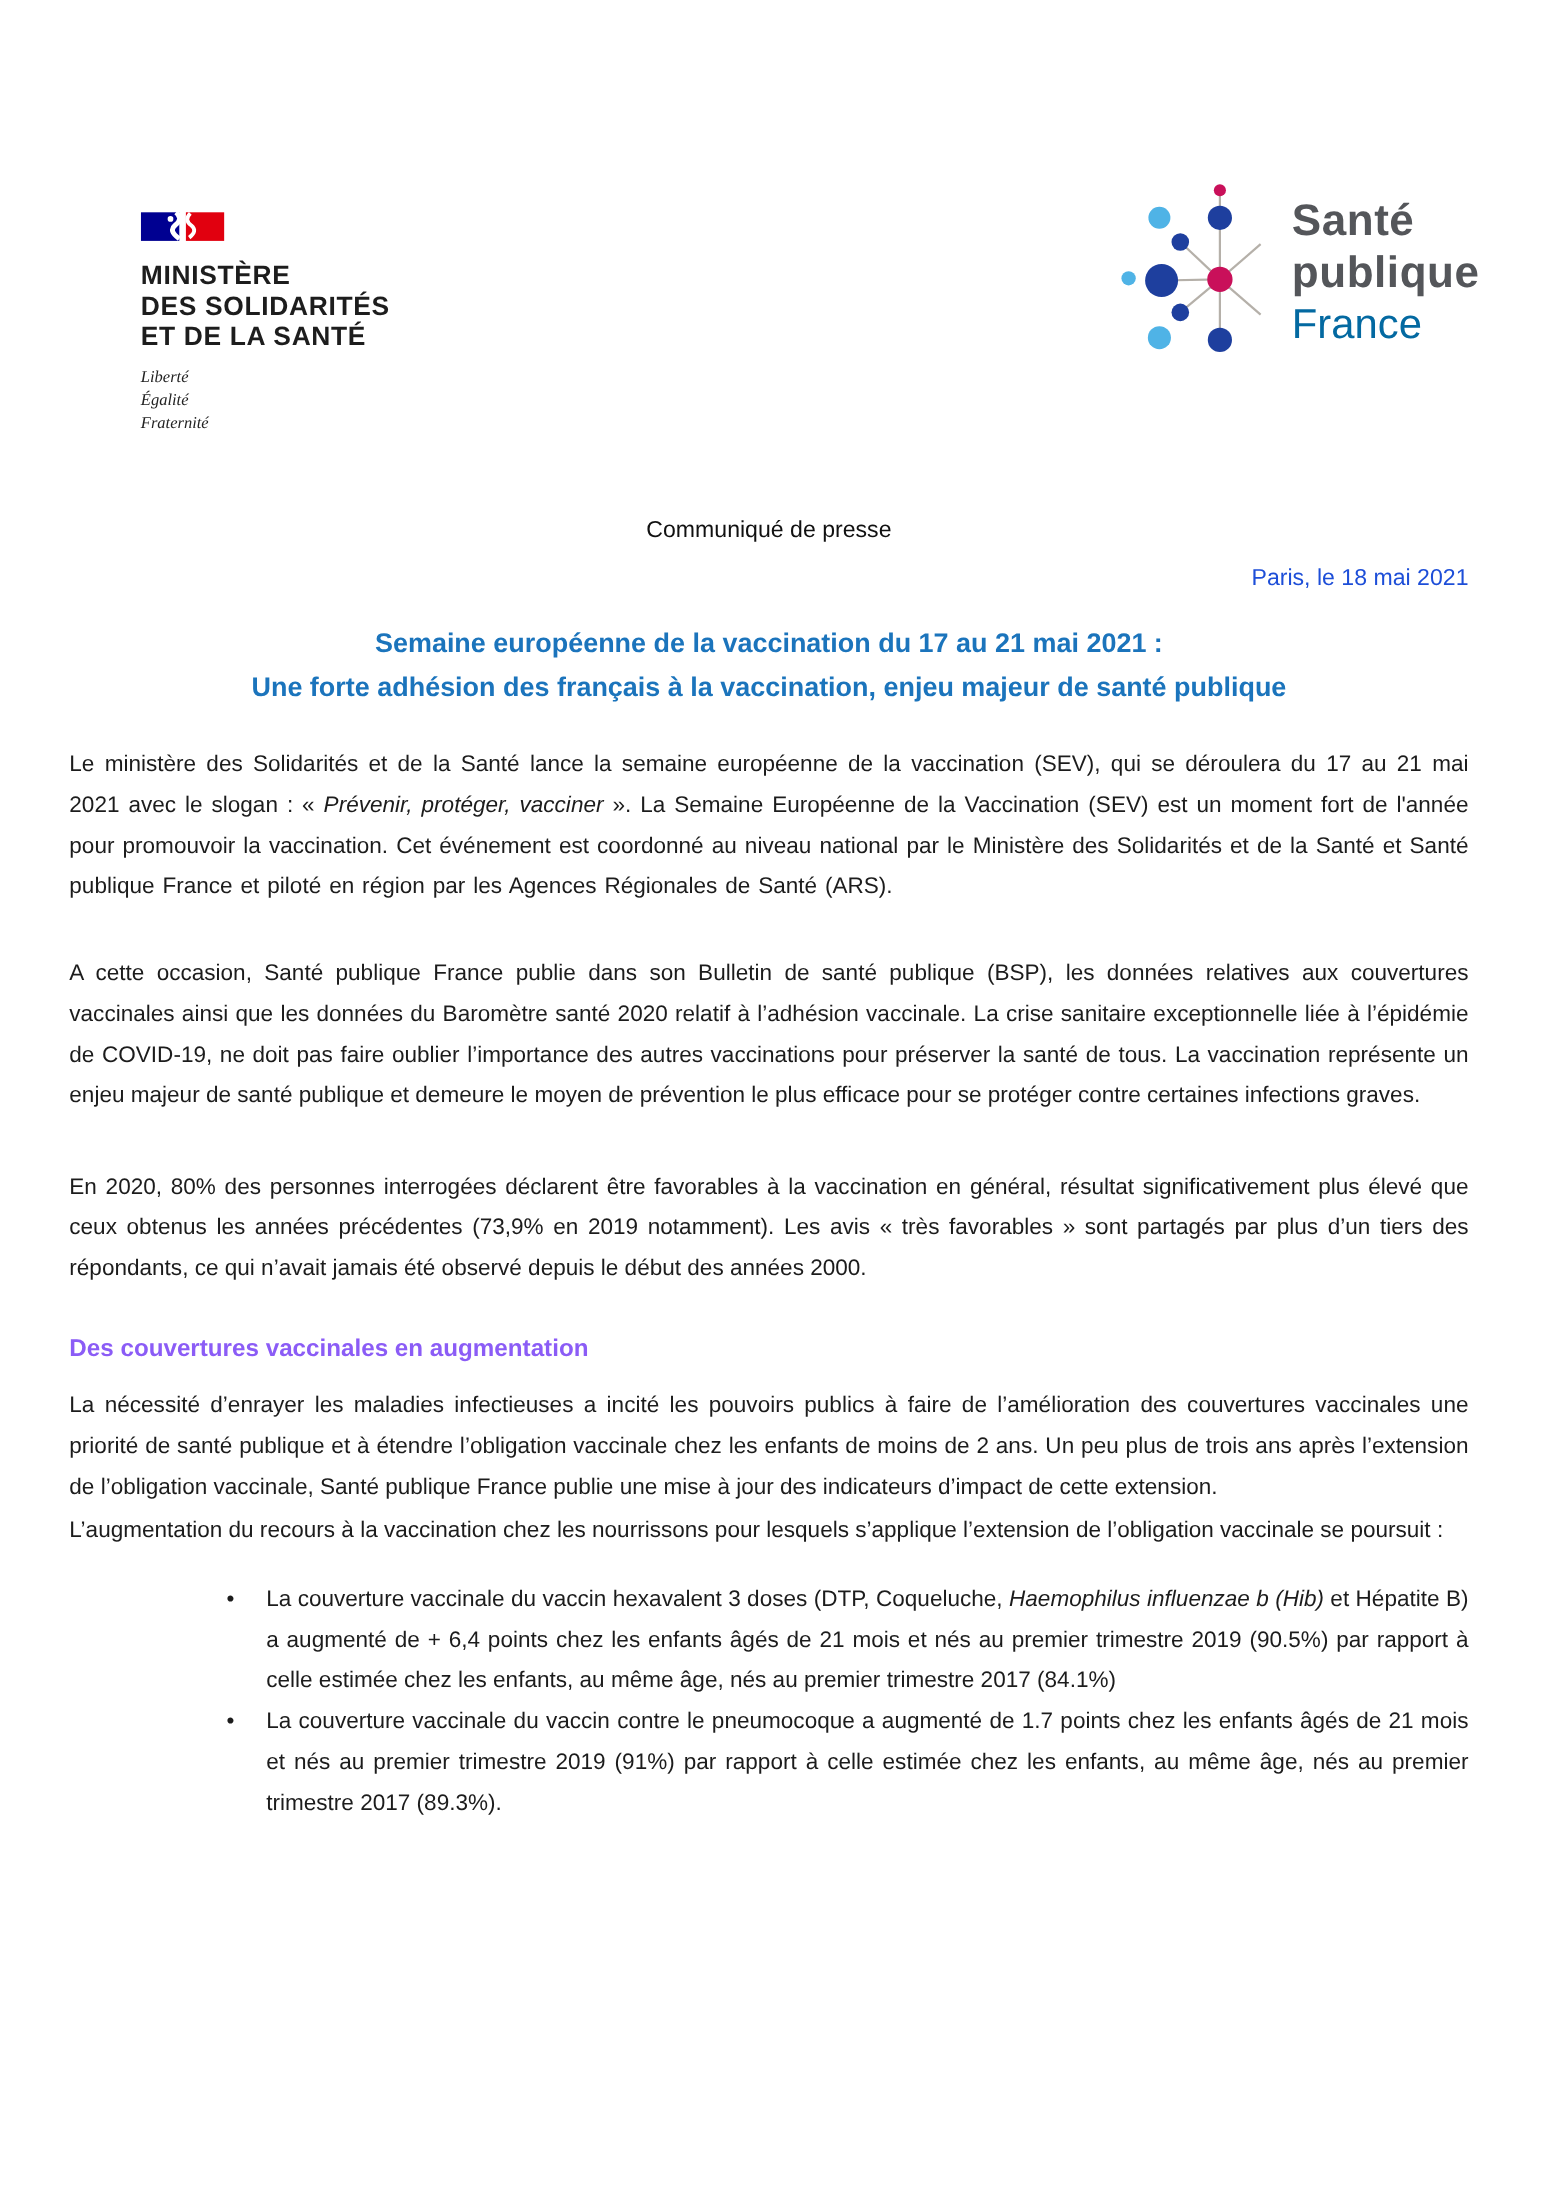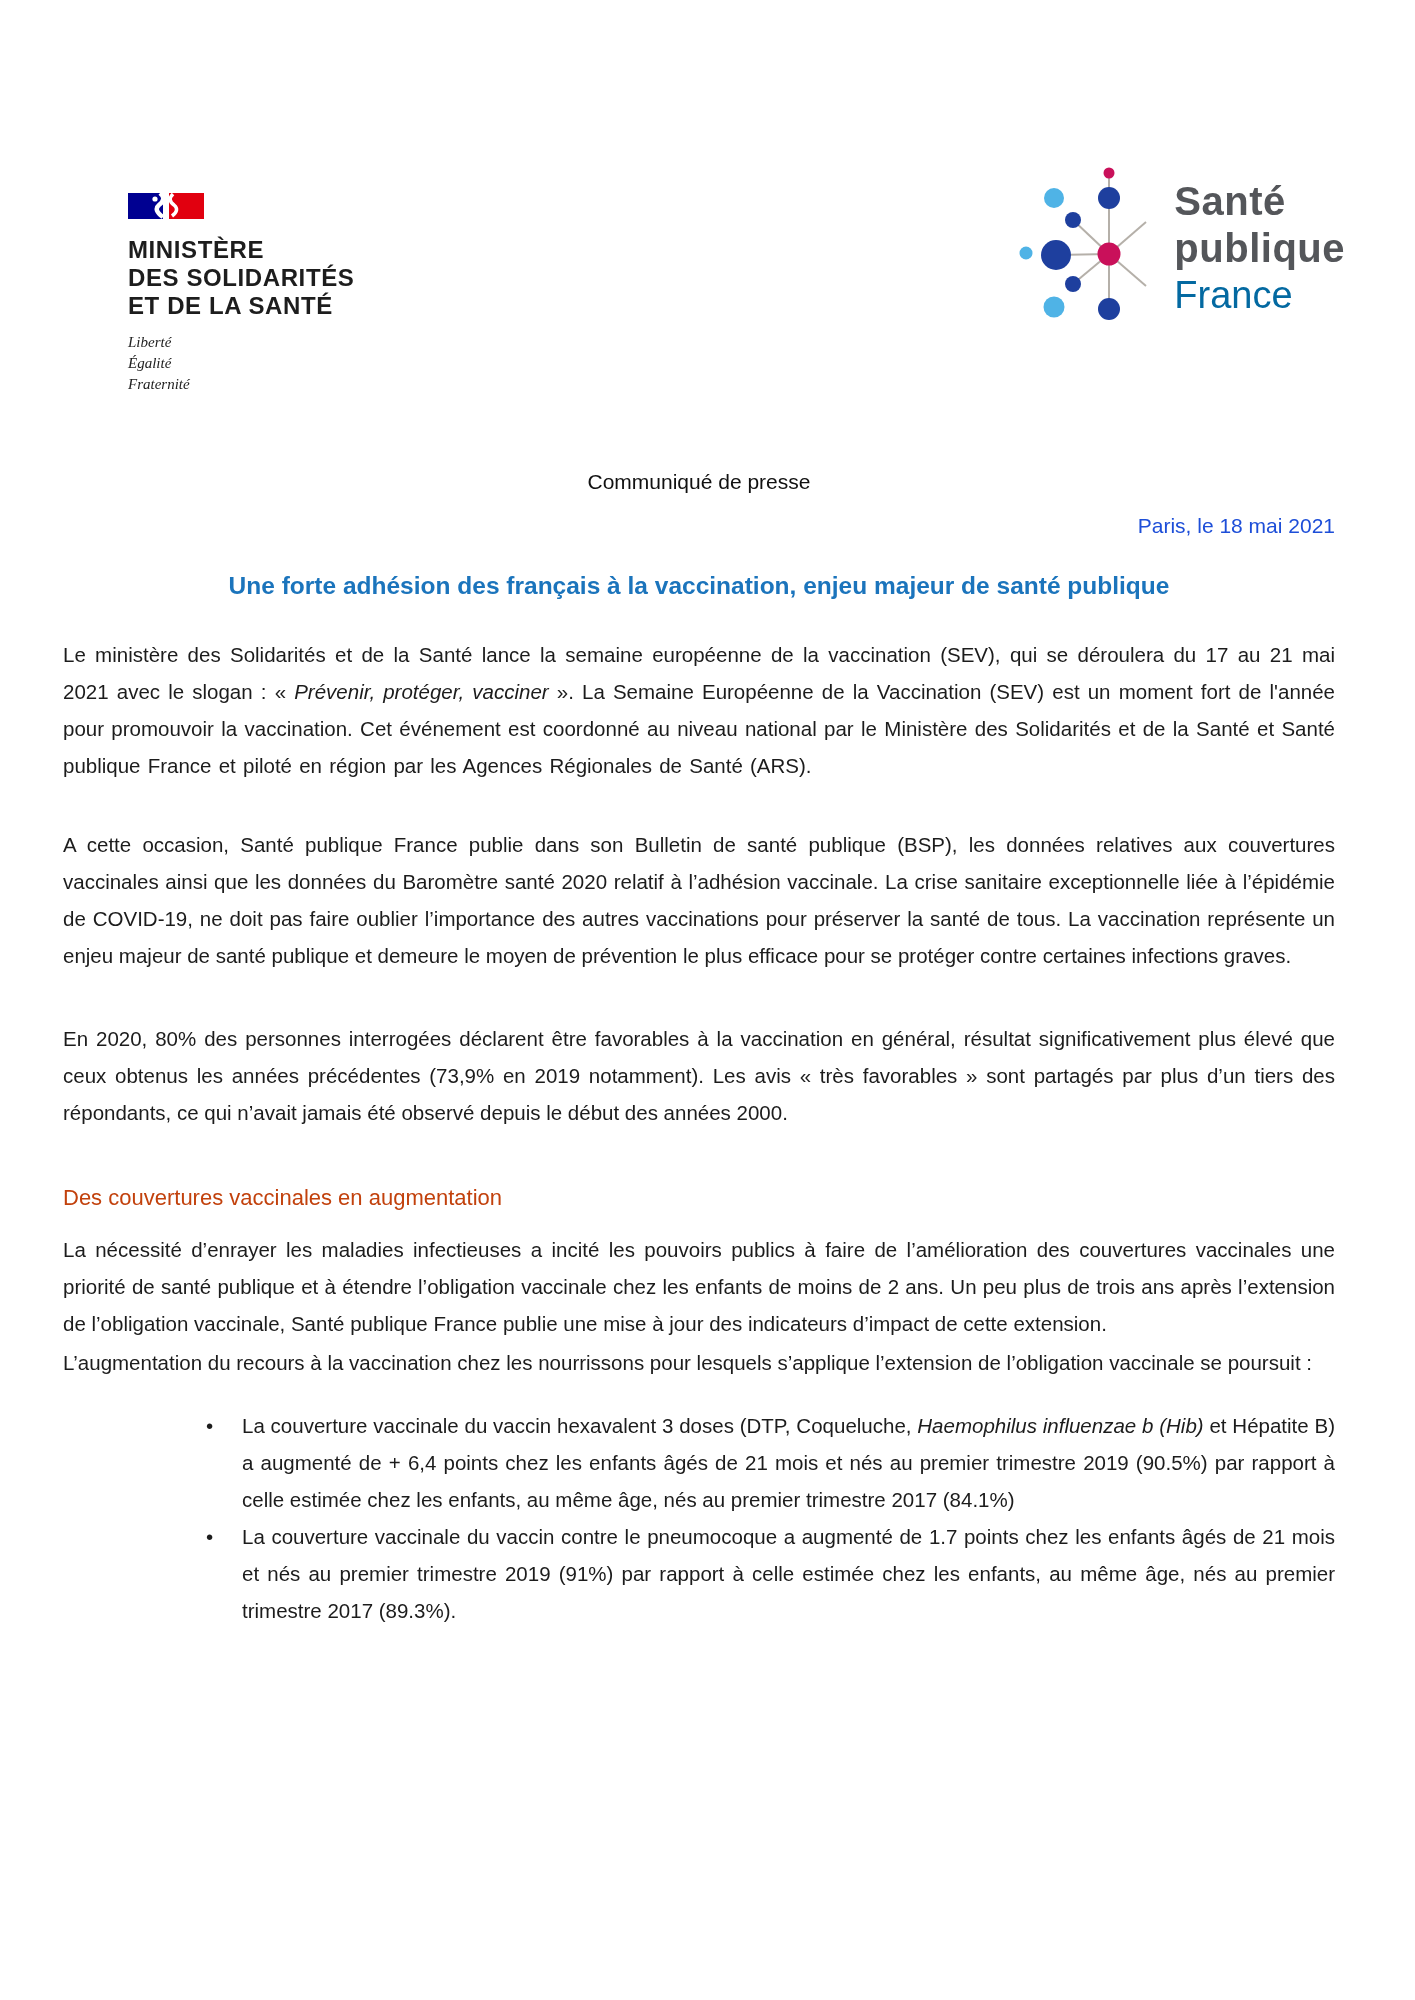--- a/index.html
+++ b/index.html
@@ -73,23 +73,23 @@
     font-size:20.5px;
     line-height:37px;
     text-align:justify;
     margin:0;
   }
   .para.lead{font-weight:bold;margin-top:30px;word-spacing:1.5px;}
   .para.mt-lg{margin-top:42px;}
   .para.mt-xl{margin-top:46px;}
   .para.tight{margin-top:2px;}
   .section-heading{
-    margin-top:52px;
-    color:#c2410c;
-    font-weight:normal;
+    margin-top:40px;
+    color:#8b5cf6;
+    font-weight:bold;
     font-size:22px;
     line-height:30px;
   }
   .bullets{
     margin:26px 0 0 0;
     padding:0 0 0 135px;
     list-style:none;
   }
   .bullets li{
     position:relative;
@@ -164,20 +164,21 @@
     </div>
   </div>
 
   <div class="content">
 
     <div class="doc-type">Communiqué de presse</div>
 
     <div class="dateline">Paris, le 18 mai 2021</div>
 
     <div class="doc-title">
+      <div>Semaine européenne de la vaccination du 17 au 21 mai 2021 :</div>
       <div>Une forte adhésion des français à la vaccination, enjeu majeur de santé publique</div>
     </div>
 
     <p class="para lead"><span class="b">Le ministère des Solidarités et de la Santé lance la semaine européenne de la vaccination (SEV), qui se déroulera du 17 au 21 mai 2021 avec le slogan&nbsp;: «&nbsp;</span><span class="b i">Prévenir, protéger, vacciner</span><span class="b">&nbsp;». La Semaine Européenne de la Vaccination (SEV) est un moment fort de l'année pour promouvoir la vaccination. Cet événement est coordonné au niveau national par&nbsp;le Ministère des Solidarités et de la Santé&nbsp;et Santé publique France et piloté en région par les Agences Régionales de Santé (ARS).</span></p>
 
     <p class="para mt-lg">A cette occasion, Santé publique France publie dans son Bulletin de santé publique (BSP), les données relatives aux couvertures vaccinales ainsi que les données du Baromètre santé 2020 relatif à l’adhésion vaccinale. La crise sanitaire exceptionnelle liée à l’épidémie de COVID-19, ne doit pas faire oublier l’importance des autres vaccinations pour préserver la santé de tous. La vaccination représente un enjeu majeur de santé publique et demeure le moyen de prévention le plus efficace pour se protéger contre certaines infections graves.</p>
 
     <p class="para mt-xl">En 2020, 80% des personnes interrogées déclarent être favorables à la vaccination en général, résultat significativement plus élevé que ceux obtenus les années précédentes (73,9% en 2019 notamment). Les avis «&nbsp;très favorables&nbsp;» sont partagés par plus d’un tiers des répondants, ce qui n’avait jamais été observé depuis le début des années 2000.</p>
 
     <h2 class="section-heading">Des couvertures vaccinales en augmentation</h2>

